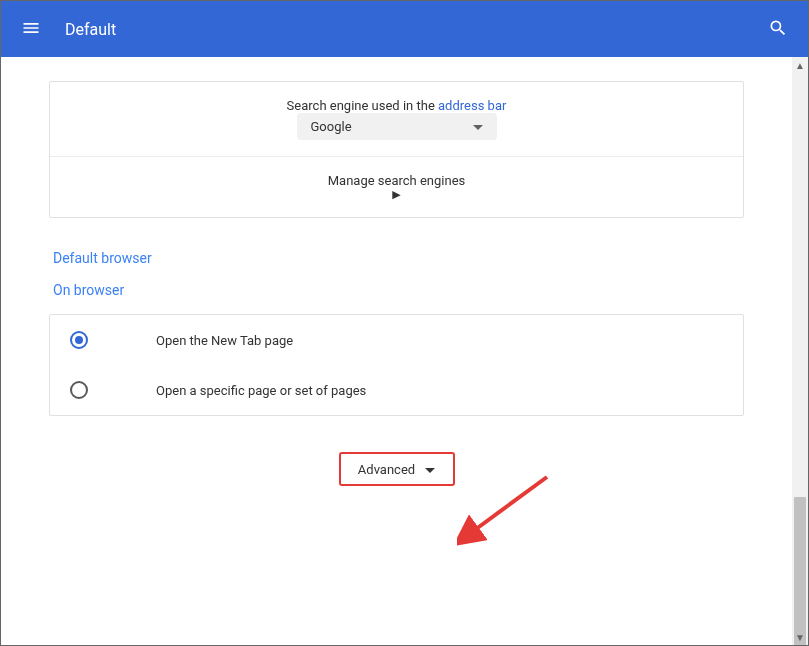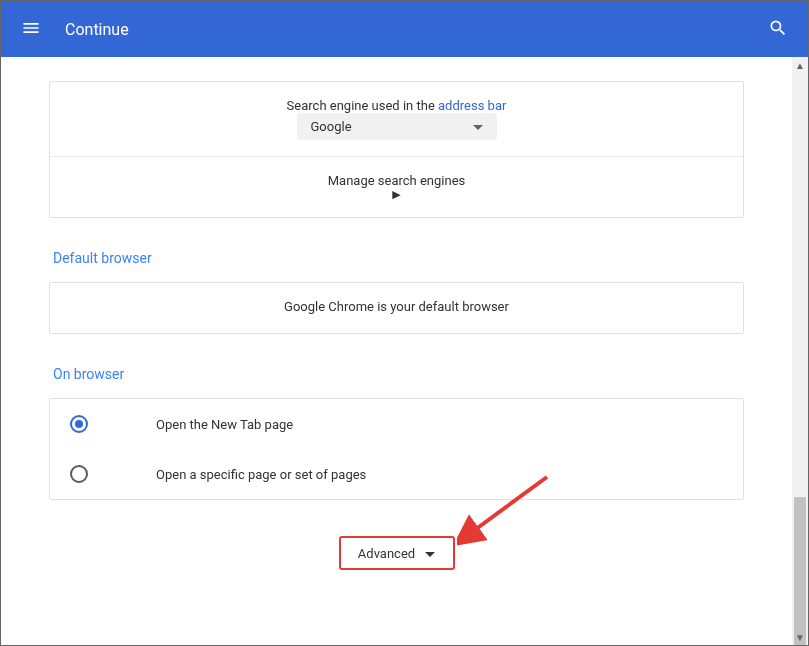--- a/index.html
+++ b/index.html
@@ -161,21 +161,21 @@
   </style>
 </head>
 <body>
 
 <div class="header">
   <span class="menu-icon">
     <svg width="20" height="20" viewBox="0 0 24 24" fill="#fff">
         <path d="M3 18h18v-2H3v2zm0-5h18v-2H3v2zm0-7v2h18V6H3z"></path>
       </svg>
   </span>
-  <span class="title">Continue</span>
+  <span class="title">Default</span>
   <span class="search-icon">
     <svg width="20" height="20" viewBox="0 0 24 24" fill="#fff">
         <path d="M15.5 14h-.79l-.28-.27A6.471 6.471 0 0016 9.5 6.5 6.5 0 109.5 16a6.47 6.47 0 004.23-1.57l.27.28v.79l5 4.99L20.49 19l-4.99-5zm-6 0C7.01 14 5 11.99 5 9.5S7.01 5 9.5 5 14 7.01 14 9.5 11.99 14 9.5 14z"></path>
       </svg>
   </span>
 </div>
 
 <div class="content-wrap">
   <div class="content">
 
@@ -193,25 +193,20 @@
           </span>
         </div>
       </div>
       <div class="row" style="cursor:pointer;justify-content:center;">
         <span class="row-label">Manage search engines</span>
         <span class="nav-arrow">▶</span>
       </div>
     </div>
 
     <div class="section-heading">Default browser</div>
-    <div class="card">
-      <div class="row">
-        <span class="row-label">Google Chrome is your default browser</span>
-      </div>
-    </div>
 
     <div class="section-heading">On browser</div>
     <div class="card">
       <div class="radio-row">
         <span class="radio selected"></span>
         <span>Open the New Tab page</span>
       </div>
       <div class="radio-row">
         <span class="radio"></span>
         <span>Open a specific page or set of pages</span>

